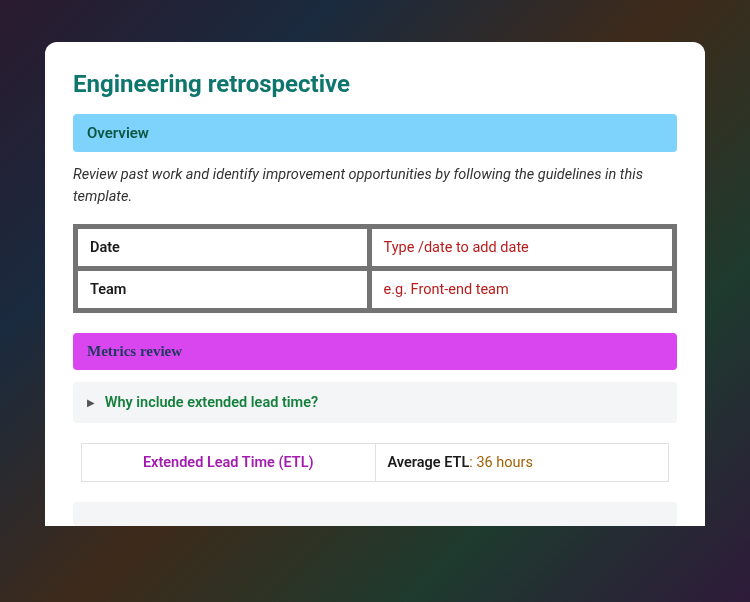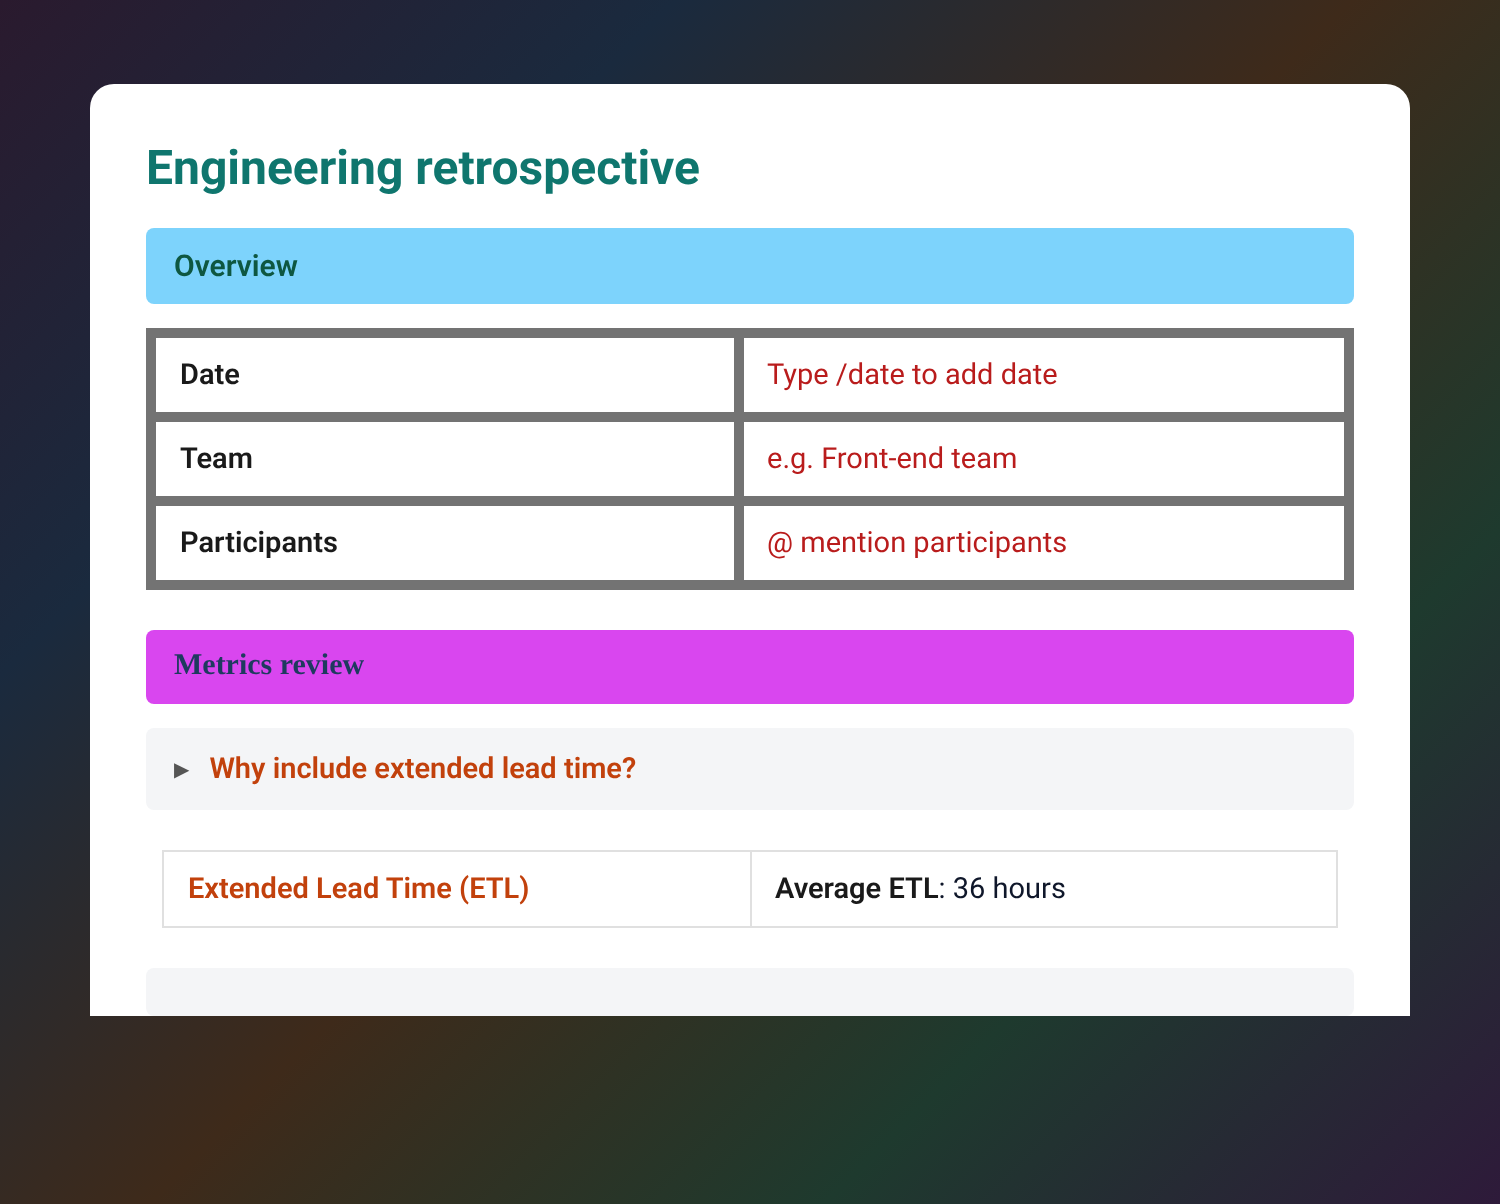--- a/index.html
+++ b/index.html
@@ -79,77 +79,75 @@
       gap: 10px;
       cursor: pointer;
     }
     .expandable .triangle {
       font-size: 10px;
       color: #555;
     }
     .expandable .question {
       font-weight: 600;
       font-size: 14.5px;
-      color: #c2410c;
+      color: #15803d;
     }
     .etl-table {
       width: calc(100% - 16px);
       margin: 0 8px 20px 8px;
       border-collapse: collapse;
     }
     .etl-table td {
       border: 1px solid #e0e0e0;
       padding: 10px 12px;
       font-size: 14.5px;
       vertical-align: top;
     }
     .etl-table td:first-child {
       width: 50%;
       font-weight: 600;
-      color: #c2410c;
+      color: #a21caf;
+      text-align: center;
     }
     .etl-table .avg-label {
       font-weight: 600;
       color: #1a1a1a;
     }
     .etl-table .avg-value {
       font-weight: 400;
-      color: #0f172a;
+      color: #a16207;
     }
     .etl-table .insights-value {
       color: #333;
       font-weight: 400;
       line-height: 1.4;
     }
     .last-expandable {
       margin-bottom: 20px;
     }
   </style>
 </head>
 <body>
 
 <div class="document">
   <h1 class="page-title">Engineering retrospective</h1>
 
   <div class="section-header overview">Overview</div>
 
+  <p class="description">Review past work and identify improvement opportunities by following the guidelines in this template.</p>
 
   <table class="info-table">
     <tbody>
         <tr>
       <td>Date</td>
       <td>Type /date to add date</td>
     </tr>
     <tr>
       <td>Team</td>
       <td>e.g. Front-end team</td>
-    </tr>
-    <tr>
-      <td>Participants</td>
-      <td>@ mention participants</td>
     </tr>
   </tbody>
     </table>
 
   <div class="section-header metrics">Metrics review</div>
 
   <div class="expandable">
     <span class="triangle">▶</span>
     <span class="question">Why include extended lead time?</span>
   </div>

